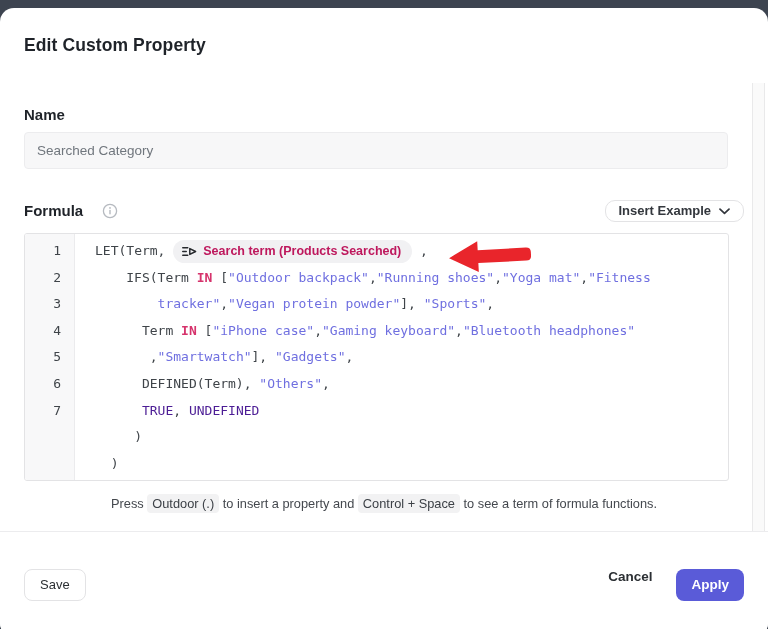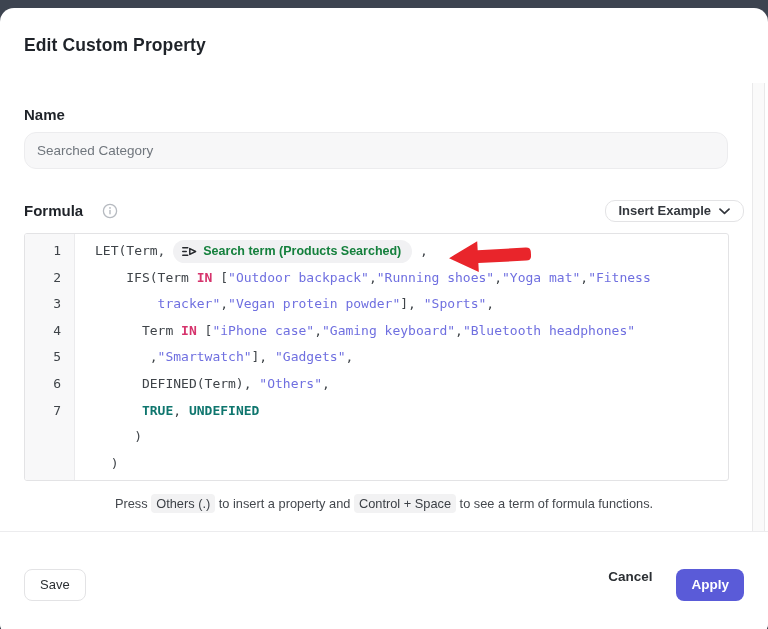--- a/index.html
+++ b/index.html
@@ -29,21 +29,21 @@
     font-size: 15px;
     font-weight: 700;
     color: #1f2329;
   }
   .name-label { margin-top: 50px; }
   .name-input {
     margin-top: 9px;
     width: 704px; height: 37px;
     background: #f7f7f8;
     border: 1px solid #ececee;
-    border-radius: 12px;
+    border-radius: 4px;
     padding: 0 12px;
     font-size: 13.5px;
     color: #70767d;
     font-family: "Liberation Sans", sans-serif;
     outline: none;
     display: block;
   }
   .formula-row {
     margin-top: 26px;
     height: 31px;
@@ -97,33 +97,33 @@
   .code-line {
     line-height: 26.6px;
     font-family: "DejaVu Sans Mono", monospace;
     font-size: 13px;
     white-space: pre;
     color: #3f4449;
   }
   .tok-code { color: #3f4449; }
   .tok-kw   { color: #d6336c; font-weight: 700; }
   .tok-str  { color: #6f6fe0; }
-  .tok-grn  { color: #0f766e; font-weight: bold; }
+  .tok-grn  { color: #4c1d95; }
   .prop-chip {
     display: inline-flex;
     align-items: center;
     gap: 6px;
     height: 23px;
     padding: 0 11px 0 9px;
     background: #f1f1f3;
     border-radius: 12px;
     font-family: "Liberation Sans", sans-serif;
     font-size: 12.5px;
     font-weight: 600;
-    color: #15803d;
+    color: #be185d;
     vertical-align: middle;
     cursor: pointer;
     white-space: nowrap;
   }
   .red-arrow {
     position: absolute;
     left: 447px; top: 229px;
     width: 86px; height: 38px;
     transform: rotate(-3deg);
     pointer-events: none;
@@ -254,21 +254,21 @@
           <div class="code-line" style="padding-left: 6ch;"><span class="tok-code">Term </span><span class="tok-kw">IN</span><span class="tok-code"> [</span><span class="tok-str">"iPhone case"</span><span class="tok-code">,</span><span class="tok-str">"Gaming keyboard"</span><span class="tok-code">,</span><span class="tok-str">"Bluetooth headphones"</span></div>
           <div class="code-line" style="padding-left: 7ch;"><span class="tok-code">,</span><span class="tok-str">"Smartwatch"</span><span class="tok-code">], </span><span class="tok-str">"Gadgets"</span><span class="tok-code">,</span></div>
           <div class="code-line" style="padding-left: 6ch;"><span class="tok-code">DEFINED(Term), </span><span class="tok-str">"Others"</span><span class="tok-code">,</span></div>
           <div class="code-line" style="padding-left: 6ch;"><span class="tok-grn">TRUE</span><span class="tok-code">, </span><span class="tok-grn">UNDEFINED</span></div>
           <div class="code-line" style="padding-left: 5ch;"><span class="tok-code">)</span></div>
           <div class="code-line" style="padding-left: 2ch;"><span class="tok-code">)</span></div>
         </div>
     </div>
 
     <div class="hint-row">
-      <span>Press </span><span class="kbd">Others (.)</span><span> to insert a property and </span><span class="kbd">Control + Space</span><span> to see a term of formula functions.</span>
+      <span>Press </span><span class="kbd">Outdoor (.)</span><span> to insert a property and </span><span class="kbd">Control + Space</span><span> to see a term of formula functions.</span>
     </div>
   </div>
 
   <svg class="red-arrow" viewBox="0 0 86 38">
     <path d="M2 19 L31 3.5 L31 12.5 L79 12.5 Q84 12.5 84 17 L84 21 Q84 25.5 79 25.5 L31 25.5 L31 34.5 Z" fill="#e9252b"></path>
   </svg>
 
   <div class="scrollbar-track"></div>
 
   <div class="footer">

